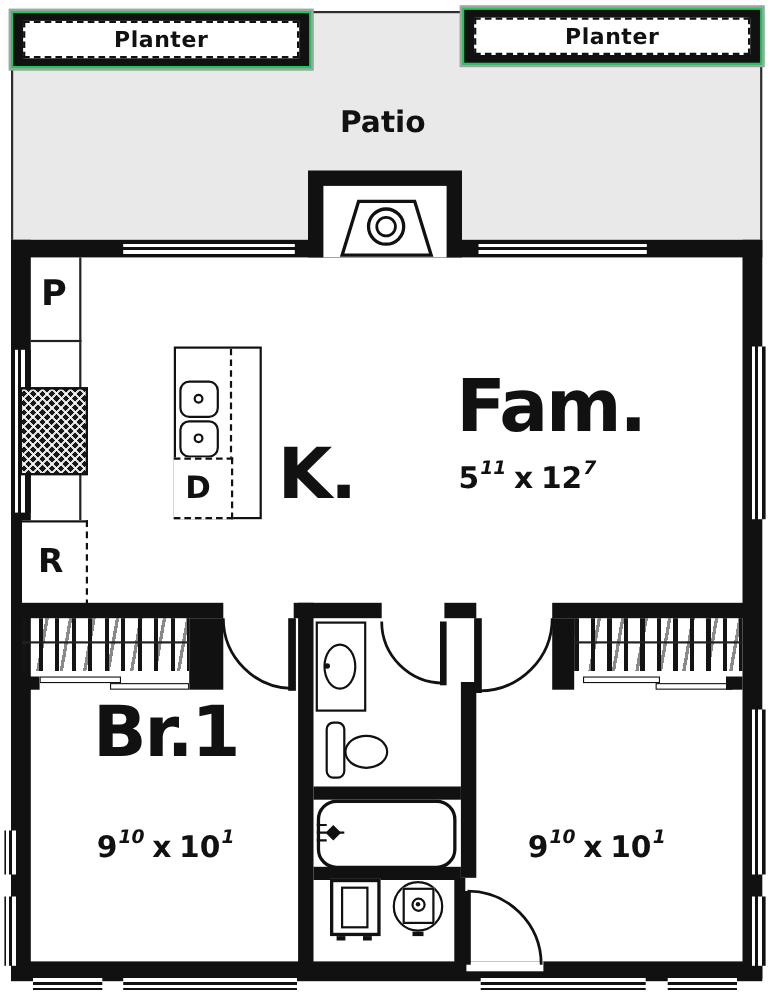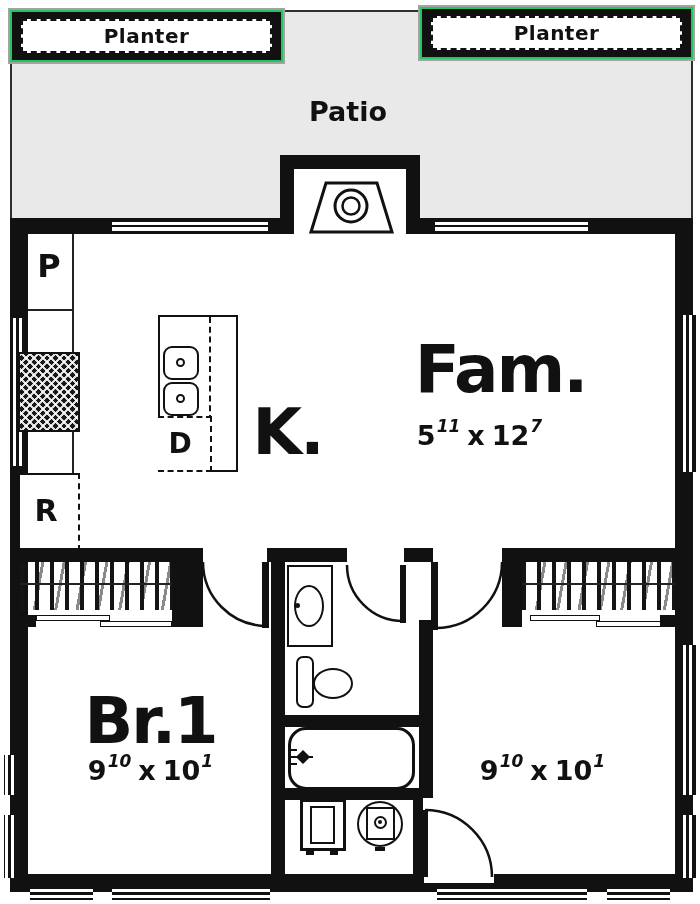--- a/index.html
+++ b/index.html
@@ -100,21 +100,21 @@
   <div class="dashedbox" style="left:158px;top:416px;width:54px;height:56px"></div>
   <div class="lbl" style="left:160px;top:430px;width:40px;font-size:28px">D</div>
 
   <div class="lbl room-name" style="left:388px;top:337px;width:225px;font-size:66px">Fam.</div>
   <div class="dim" style="left:372px;top:420px;width:215px">
     <span>5</span><span class="sup">11</span><span class="sep">x</span><span>12</span><span class="sup">7</span>
   </div>
 
   <div class="lbl room-name" style="left:230px;top:400px;width:115px">K.</div>
 
-  <div class="lbl room-name" style="left:38px;top:689px;width:225px">Br.1</div>
+  <div class="lbl room-name" style="left:38px;top:634px;width:225px">Br.1</div>
   <div class="dim" style="left:48px;top:755px;width:205px">
     <span>9</span><span class="sup">10</span><span class="sep">x</span><span>10</span><span class="sup">1</span>
   </div>
 
   <div class="dim" style="left:440px;top:755px;width:205px">
     <span>9</span><span class="sup">10</span><span class="sep">x</span><span>10</span><span class="sup">1</span>
   </div>
 
   <div class="wall" style="left:18px;top:548px;width:185px;height:14px"></div>
   <div class="wall" style="left:267px;top:548px;width:80px;height:14px"></div>

